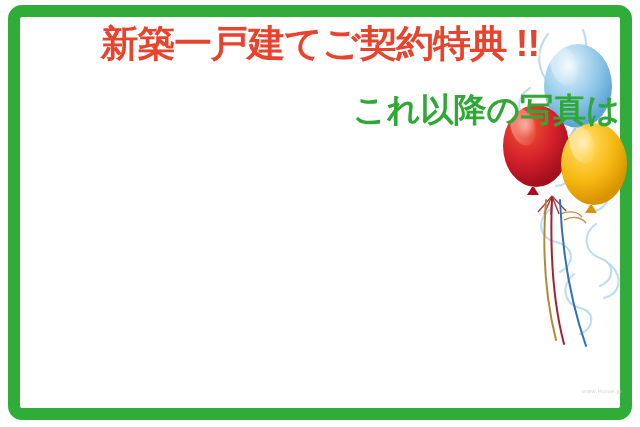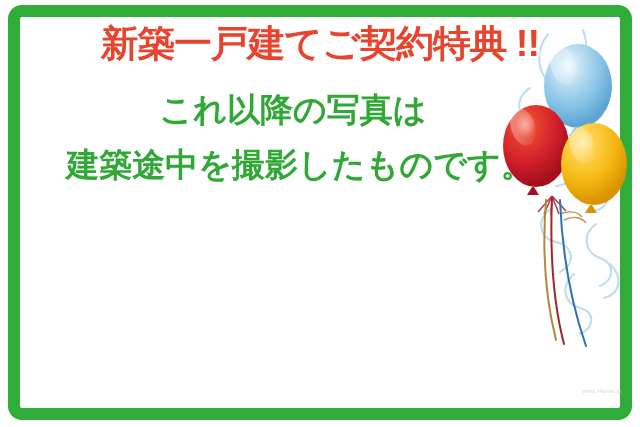--- a/index.html
+++ b/index.html
@@ -74,21 +74,21 @@
     margin: 0 0 4px 0;
     transform: scaleX(1.02);
   }
 
   
   .body-lines {
     margin-top: 16px;
     width: 100%;
     display: flex;
     flex-direction: column;
-    align-items: center;
+    align-items: flex-end;
     gap: 0px;
   }
   .body-line {
     font-size: 33px;
     line-height: 55px;
     font-weight: bold;
     color: #2fa836;
     white-space: nowrap;
     text-align: center;
     letter-spacing: 0px;
@@ -207,19 +207,18 @@
         <path d="M56 172 C52 222 56 272 66 312" stroke="#b08a3c" stroke-width="2"></path>
       </g>
     </svg>
   </div>
 
   <div class="content">
     <div class="headline">新築一戸建てご契約特典 !!</div>
 
     <div class="body-lines">
       <div class="body-line l1">これ以降の写真は</div>
-      <div class="body-line l2">建築途中を撮影したものです。</div>
     </div>
   </div>
 
   <div class="watermark">www.Home.jp</div>
 
 </div>
 
 </body></html>

